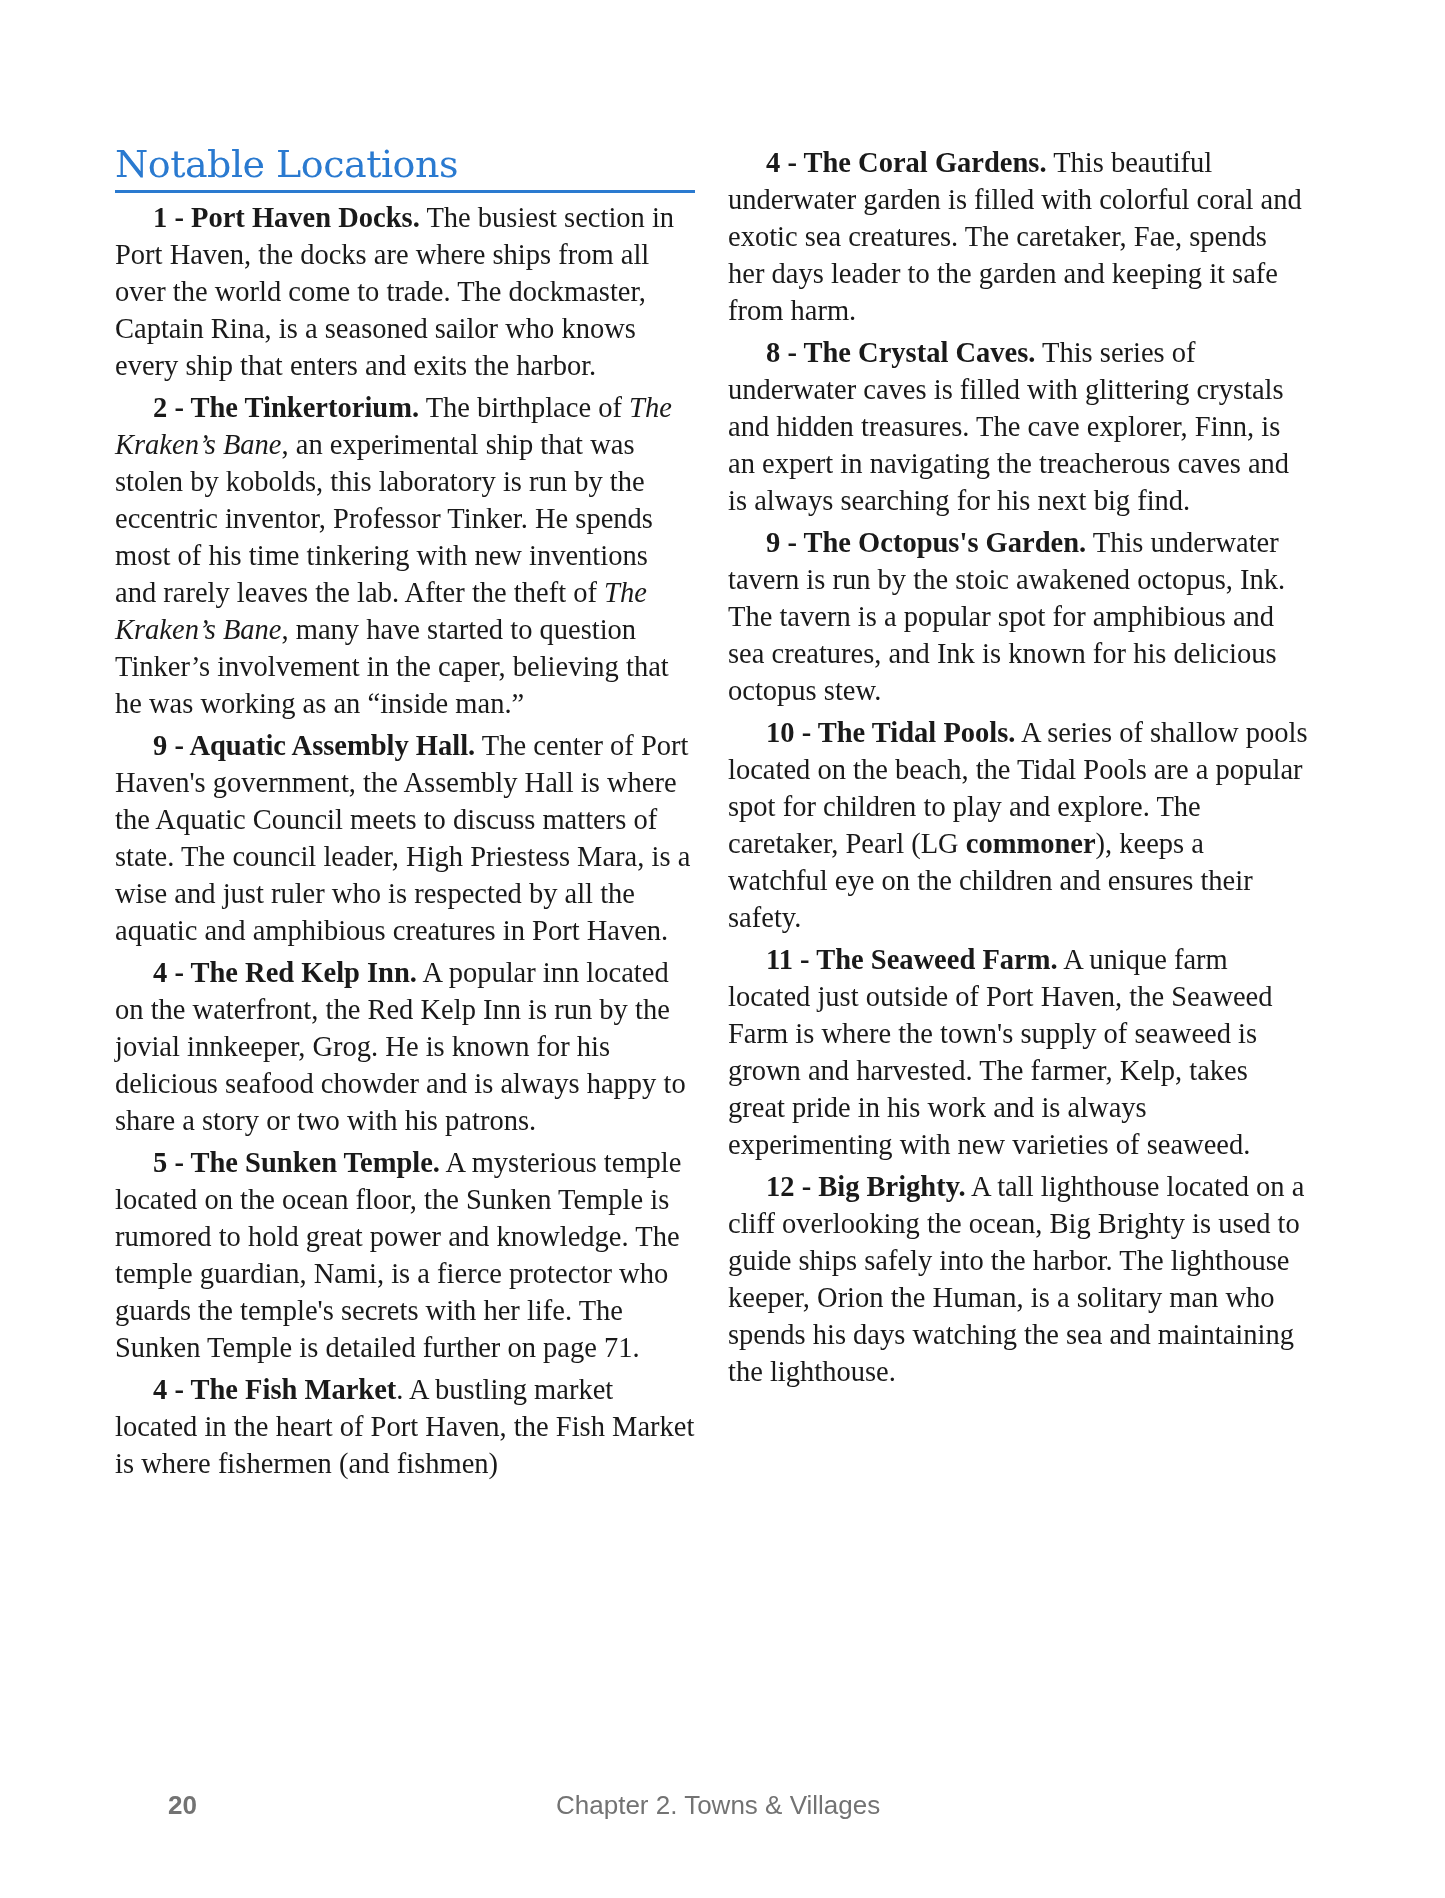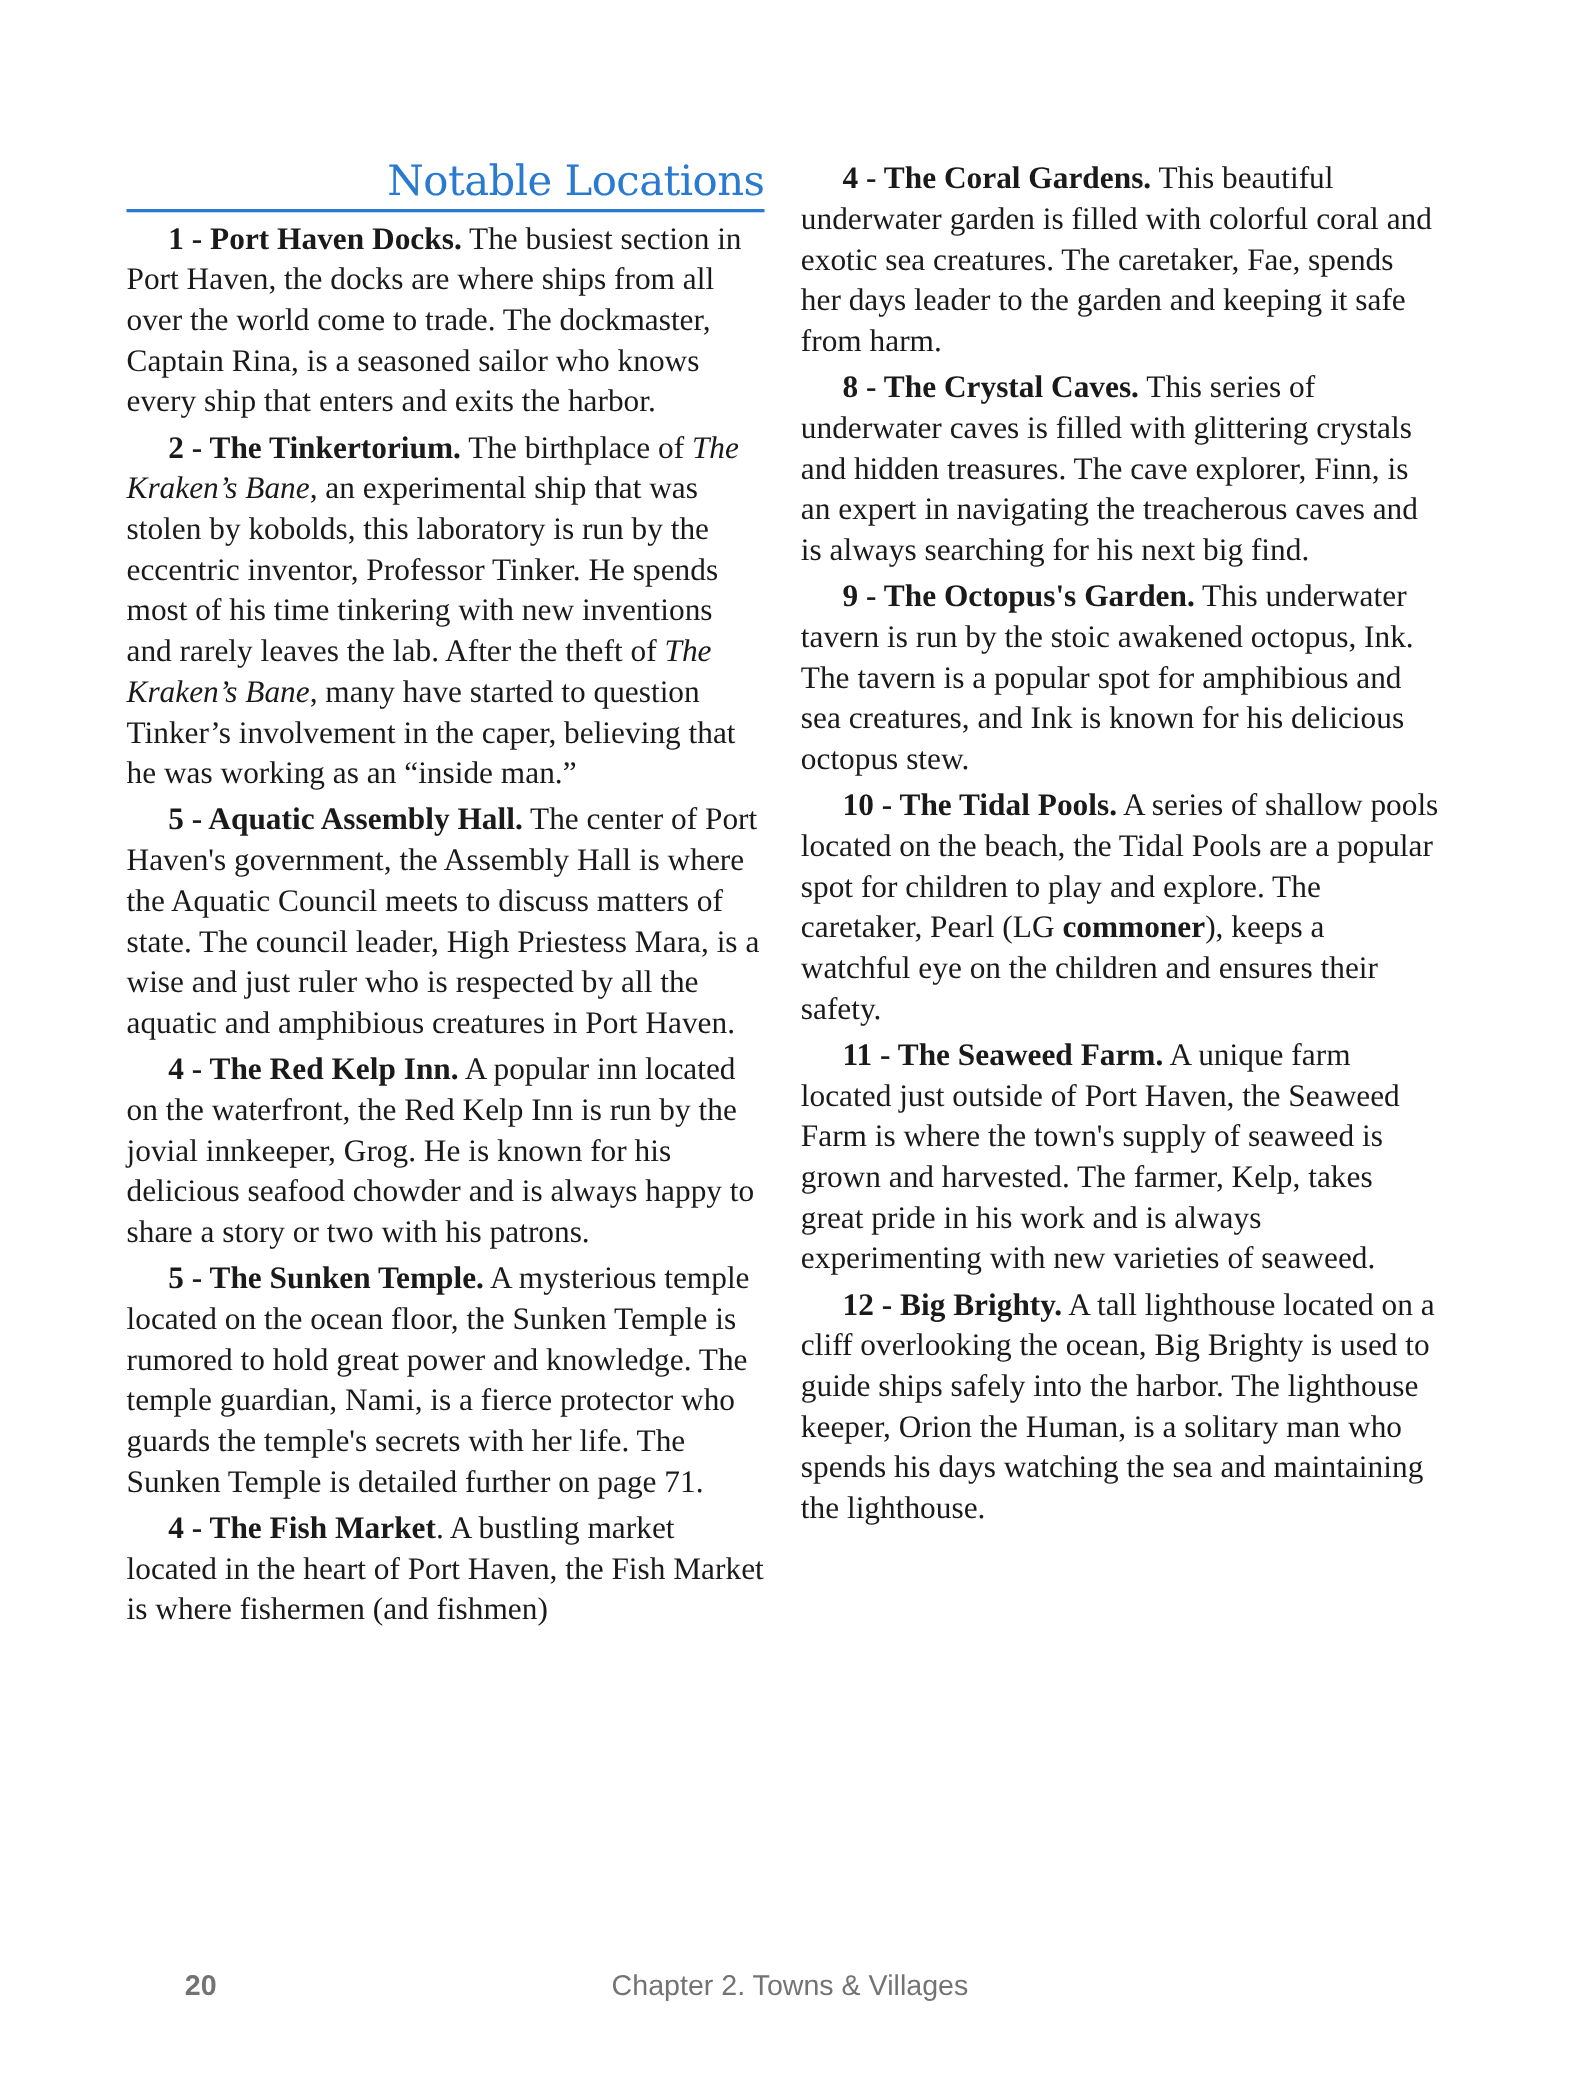--- a/index.html
+++ b/index.html
@@ -1,21 +1,21 @@
 <!DOCTYPE html>
 <html><head>
 <meta charset="utf-8">
 <style>
   html, body { margin:0; padding:0; background:#ffffff; }
   body { width:1445px; height:1898px; position:relative; overflow:hidden; color:#1a1a1a; }
   .col { position:absolute; top:140px; width:580px; font-family:"Liberation Serif", serif; font-size:28.5px; line-height:37px; }
   .col-left { left:115px; }
   .col-right { left:728px; top:139px; }
   .title { font-family:"DejaVu Serif", serif; color:#2a7ad0; font-size:38px; line-height:48px; margin:0; padding-bottom:2px; border-bottom:3px solid #2a7ad0; font-weight:normal; letter-spacing:-0.5px; }
-  .title-wrap { margin-bottom:6px;text-align:right; }
+  .title-wrap { margin-bottom:6px; }
   p { margin:0; }
   p.entry { text-indent:38px; margin-top:5px; }
   p.cont { margin-top:0; }
   b { font-weight:bold; }
   i { font-style:italic; }
   .footer { position:absolute; top:1790px; font-family:"Liberation Sans", sans-serif; font-size:26px; color:#737373; }
   .page-num { left:168px; font-weight:bold; }
   .chapter { left:556px; }
 </style>
 </head>
@@ -23,21 +23,21 @@
 
 <div class="col col-left">
   <div class="title-wrap">
     <h1 class="title">Notable Locations</h1>
   </div>
 
   <p class="entry"><b>1 - Port Haven Docks.</b><span> The busiest section in Port Haven, the docks are where ships from all over the world come to trade. The dockmaster, Captain Rina, is a seasoned sailor who knows every ship that enters and exits the harbor.</span></p>
 
   <p class="entry"><b>2 - The Tinkertorium.</b><span> The birthplace of </span><i>The Kraken’s Bane</i><span>, an experimental ship that was stolen by kobolds, this laboratory is run by the eccentric inventor, Professor Tinker. He spends most of his time tinkering with new inventions and rarely leaves the lab. After the theft of </span><i>The Kraken’s Bane</i><span>, many have started to question Tinker’s involvement in the caper, believing that he was working as an “inside man.”</span></p>
 
-  <p class="entry"><b>5 - Aquatic Assembly Hall.</b><span> The center of Port Haven's government, the Assembly Hall is where the Aquatic Council meets to discuss matters of state. The council leader, High Priestess Mara, is a wise and just ruler who is respected by all the aquatic and amphibious creatures in Port Haven.</span></p>
+  <p class="entry"><b>9 - Aquatic Assembly Hall.</b><span> The center of Port Haven's government, the Assembly Hall is where the Aquatic Council meets to discuss matters of state. The council leader, High Priestess Mara, is a wise and just ruler who is respected by all the aquatic and amphibious creatures in Port Haven.</span></p>
 
   <p class="entry"><b>4 - The Red Kelp Inn.</b><span> A popular inn located on the waterfront, the Red Kelp Inn is run by the jovial innkeeper, Grog. He is known for his delicious seafood chowder and is always happy to share a story or two with his patrons.</span></p>
 
   <p class="entry"><b>5 - The Sunken Temple.</b><span> A mysterious temple located on the ocean floor, the Sunken Temple is rumored to hold great power and knowledge. The temple guardian, Nami, is a fierce protector who guards the temple's secrets with her life. The Sunken Temple is detailed further on page 71.</span></p>
 
   <p class="entry"><b>4 - The Fish Market</b><span>. A bustling market located in the heart of Port Haven, the Fish Market is where fishermen (and fishmen)</span></p>
 </div>
 
 <div class="col col-right">
 

